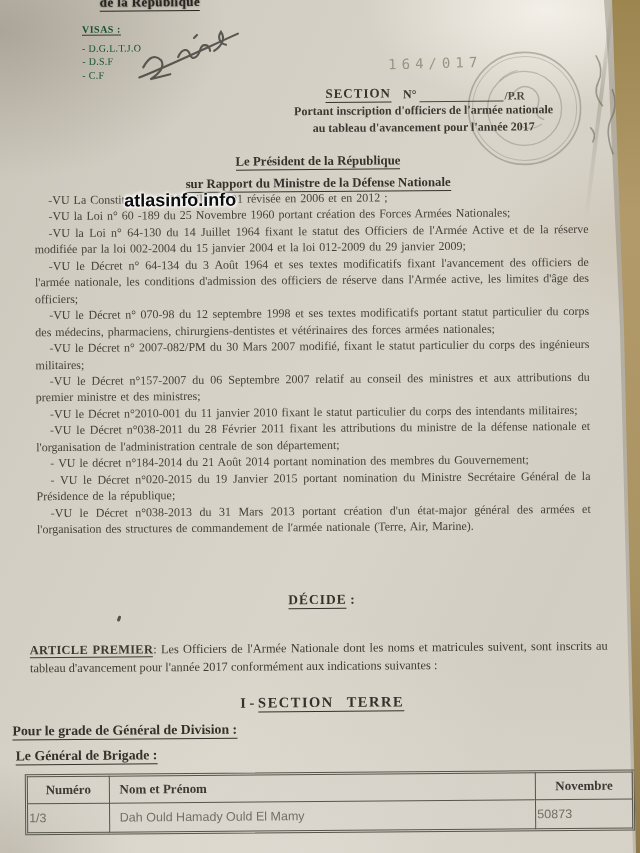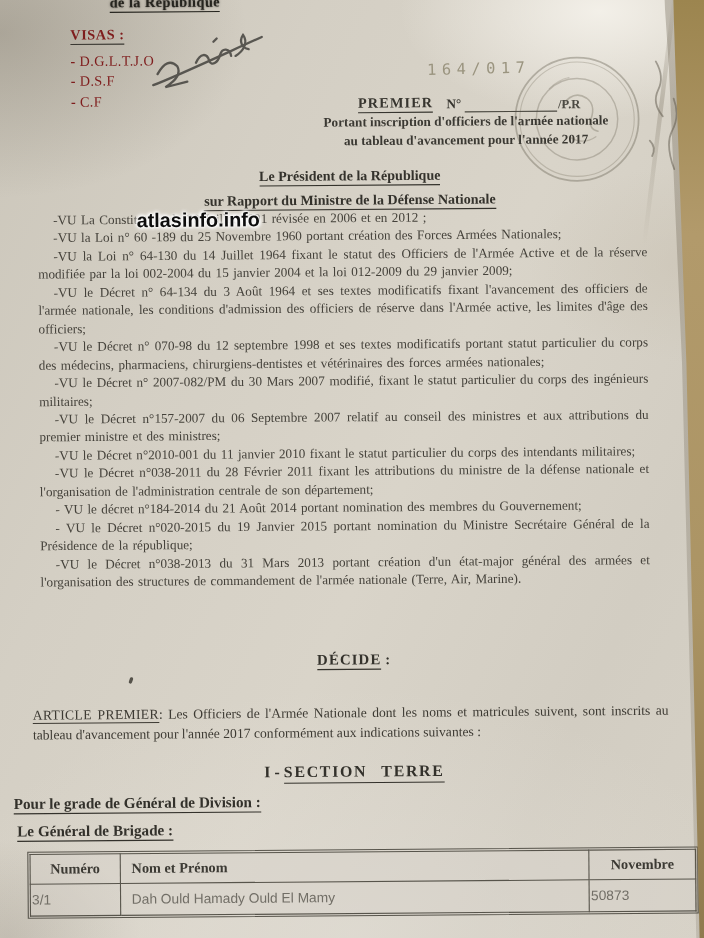--- a/index.html
+++ b/index.html
@@ -32,21 +32,21 @@
     position:absolute;inset:0;
     background:linear-gradient(180deg, rgba(90,80,62,.30), rgba(90,80,62,.18));
     clip-path:polygon(604px 0px, 614px 0px, 616px 70px, 626px 340px, 637px 853px, 633px 853px, 620px 330px, 608px 60px);
   }
   .content{position:absolute;inset:0;transform:rotate(-0.45deg);transform-origin:320px 420px;color:#403d36;}
   .abs{position:absolute;}
   .b{font-weight:bold;}
   .u{border-bottom:1.4px solid currentColor;padding-bottom:1px;}
   .cut-line{left:103px;top:-7px;font-size:13px;font-weight:bold;color:#26251f;letter-spacing:.4px;
     border-bottom:1.6px solid #26251f;text-shadow:0 0 2px rgba(45,42,36,.75);}
-  .visas{left:67px;top:22px;font-size:13px;color:#7f1d1d;}
+  .visas{left:85px;top:22px;font-size:10px;color:#14532d;}
   .visas .vlabel{font-weight:bold;border-bottom:1.4px solid #3a3832;letter-spacing:.5px;display:inline-block;margin-bottom:4px;}
   .visas .vitem{margin-top:2.5px;font-weight:normal;letter-spacing:.3px;}
   .stamp-number{left:391px;top:56px;font-family:"DejaVu Sans Mono", monospace;font-size:14px;
     color:#9a947f;letter-spacing:5px;transform:rotate(-1deg);}
   .decision-row{left:328px;top:86px;display:flex;align-items:flex-end;font-size:13px;color:#37352f;}
   .decision-title{font-weight:bold;letter-spacing:1px;border-bottom:1.6px solid #37352f;}
   .decision-no{font-weight:bold;margin-left:12px;margin-right:3px;font-size:12px;}
   .blank-line{display:inline-block;width:84px;border-bottom:1.2px solid #4a4840;height:12px;}
   .decision-suffix{font-weight:bold;font-size:11.5px;margin-left:1px;color:#4c4a43;text-align:center;}
   .subject{left:258px;top:103px;width:336px;text-align:center;font-size:12px;font-weight:bold;color:#3b3933;line-height:16.5px;}
@@ -54,21 +54,21 @@
   .headings div{margin-bottom:3.5px;}
   .headings span{font-size:12.8px;font-weight:bold;border-bottom:1.5px solid #34322c;padding-bottom:1px;}
   .watermark{left:126px;top:189px;font-family:"Liberation Sans", sans-serif;font-weight:bold;font-size:18px;color:#0d0d0d;
     text-shadow:0 0 2px #fff,0 0 4px #fff,1px 1px 3px #fff,-1px -1px 3px #fff,0 0 6px #fff;z-index:5;}
   .vu{left:36px;top:190px;width:554px;font-size:12px;line-height:16.45px;color:#45423b;}
   .vu p{margin:0;text-align:justify;text-indent:14px;word-spacing:1px;}
   .decide{left:0;top:592px;width:640px;text-align:center;font-size:13.5px;color:#34322c;}
   .decide .u{border-bottom:1.6px solid #34322c;letter-spacing:1px;}
   .ink-speck{left:116px;top:614px;width:3px;height:6px;background:#55524a;transform:rotate(20deg);border-radius:2px;}
   .article{left:28px;top:640px;width:578px;font-size:12.4px;line-height:17.5px;text-align:justify;color:#3d3a33;}
-  .article .alabel{font-weight:normal;border-bottom:1.6px solid #3d3a33;letter-spacing:.3px;}
+  .article .alabel{font-weight:bold;border-bottom:1.6px solid #3d3a33;letter-spacing:.3px;}
   .section-line{left:90px;top:694px;width:460px;text-align:center;font-size:14.5px;font-weight:bold;color:#33312b;}
   .section-line .st{border-bottom:1.8px solid #33312b;letter-spacing:1.5px;word-spacing:8px;padding-bottom:1px;}
   .grade{left:10px;top:721px;font-size:13.8px;font-weight:bold;color:#33312b;}
   .grade span,.subgrade span{border-bottom:1.6px solid #33312b;padding-bottom:1px;}
   .subgrade{left:13px;top:746px;font-size:13.8px;font-weight:bold;color:#33312b;}
   .tbl-wrap{left:22px;top:772px;width:606px;border:1px solid #57544b;padding:1px;background:rgba(215,211,202,.4);}
   table{width:100%;border-collapse:collapse;table-layout:fixed;}
   th,td{border:1px solid #57544b;overflow:hidden;white-space:nowrap;}
   th{height:24px;font-size:13px;color:#3c3a34;font-weight:bold;}
   td{height:26px;font-family:"Liberation Sans", sans-serif;font-size:12.5px;color:#716e66;}
@@ -118,21 +118,21 @@
 
   <svg class="abs" style="left:585px;top:52px;" width="46" height="112" viewBox="0 0 46 112">
     <g fill="none" stroke="#5d574a" stroke-width="1.6" stroke-linecap="round" opacity="0.5">
       <path d="M14,6 q 8,14 2,26 q -6,12 4,24"></path>
       <path d="M30,40 q 6,16 -2,30 q -6,12 2,34"></path>
       <path d="M8,78 q 6,6 2,14"></path>
     </g>
   </svg>
 
   <div class="abs decision-row">
-    <span class="decision-title">PREMIER</span>
+    <span class="decision-title">SECTION</span>
     <span class="decision-no">N°</span>
     <span class="blank-line"></span>
     <span class="decision-suffix">/P.R</span>
   </div>
 
   <div class="abs subject">
     <div>Portant  inscription d'officiers de l'armée nationale</div>
     <div>au tableau d'avancement pour l'année 2017</div>
   </div>
 
@@ -189,21 +189,21 @@
         </colgroup>
       <thead>
         <tr>
           <th class="c">Numéro</th>
           <th class="l">Nom et Prénom</th>
           <th class="c">Novembre</th>
         </tr>
       </thead>
       <tbody>
         <tr>
-          <td class="c">3/1</td>
+          <td class="c">1/3</td>
           <td class="l">Dah Ould Hamady Ould El Mamy</td>
           <td class="c">50873</td>
         </tr>
       </tbody>
     </table>
   </div>
 
 </div>
 
 <div class="edge-shade"></div>

